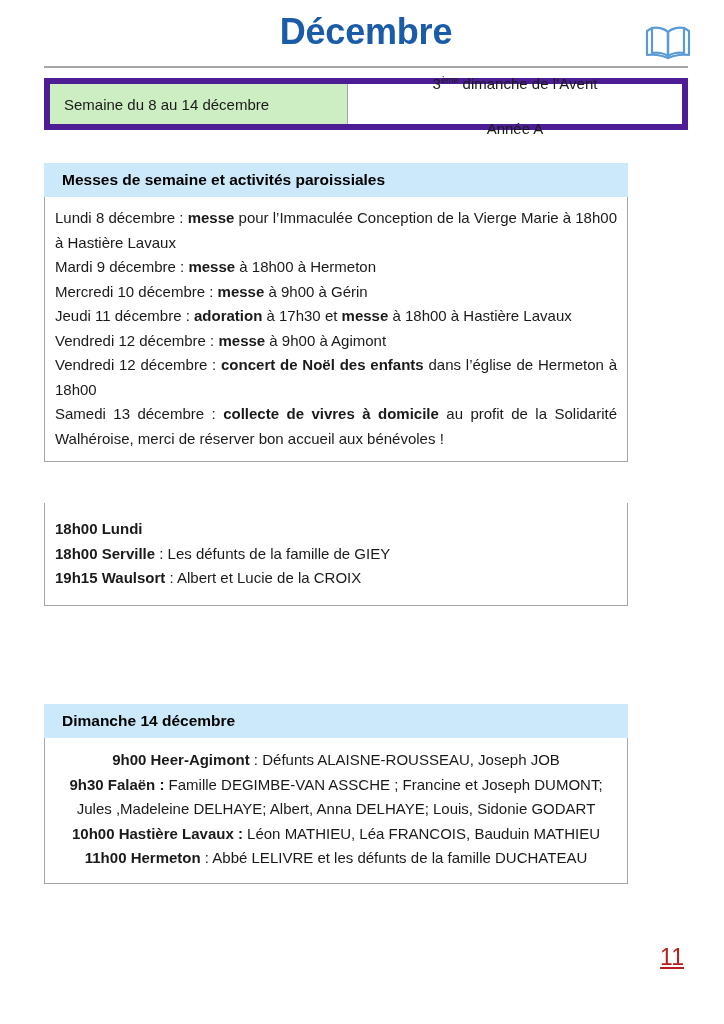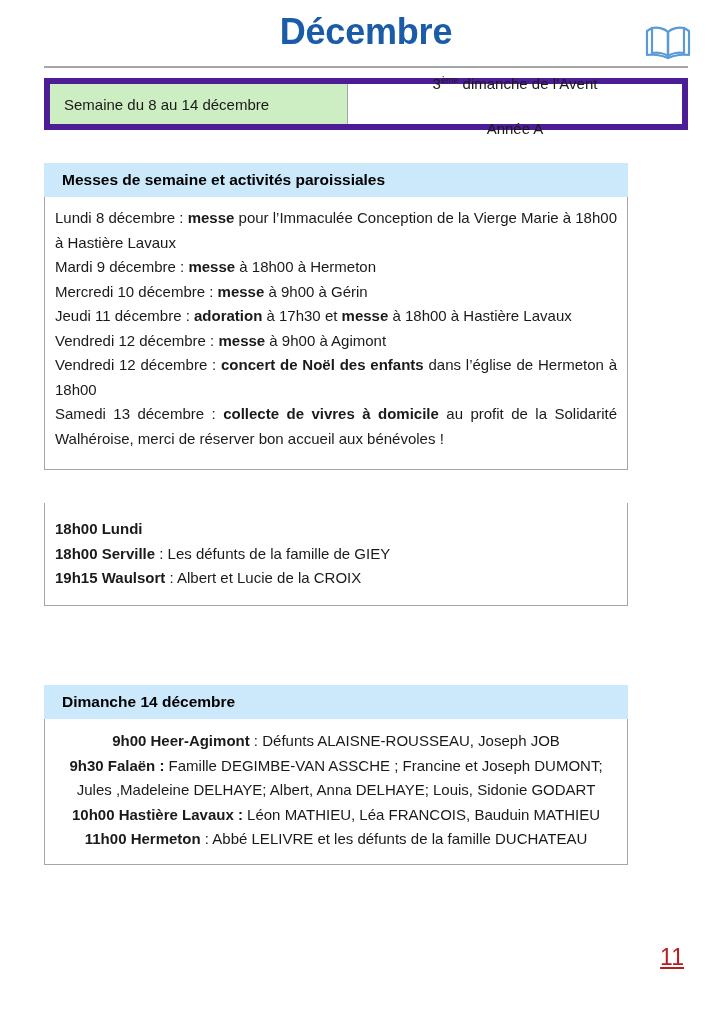--- a/index.html
+++ b/index.html
@@ -99,36 +99,36 @@
     align-items: center;
     padding-left: 18px;
     font-size: 15.5px;
     font-weight: bold;
     color: #000000;
   }
   .section-body {
     border: 1px solid #a6a6a6;
     border-top: none;
     background: #ffffff;
-    padding: 9px 10px 18px 10px;
+    padding: 9px 10px 10px 10px;
   }
   .section-body p {
     margin: 0;
     font-size: 15px;
     line-height: 24.5px;
     color: #1a1a1a;
   }
   .justified { text-align: justify; text-justify: inter-word; }
   .justified.last-line-left { text-align-last: left; }
   b { font-weight: bold; }
 
   
   #section-week        { top: 163px; }
   #section-saturday    { top: 503px; }
-  #section-sunday      { top: 685px; }
+  #section-sunday      { top: 704px; }
 
   #section-saturday .section-body { padding: 14px 10px 14px 10px; }
   #section-sunday   .section-body { padding: 10px 10px 12px 10px; text-align: center; }
 
   
   .page-number {
     position: absolute;
     right: 40px;
     top: 944px;
     font-size: 23px;

